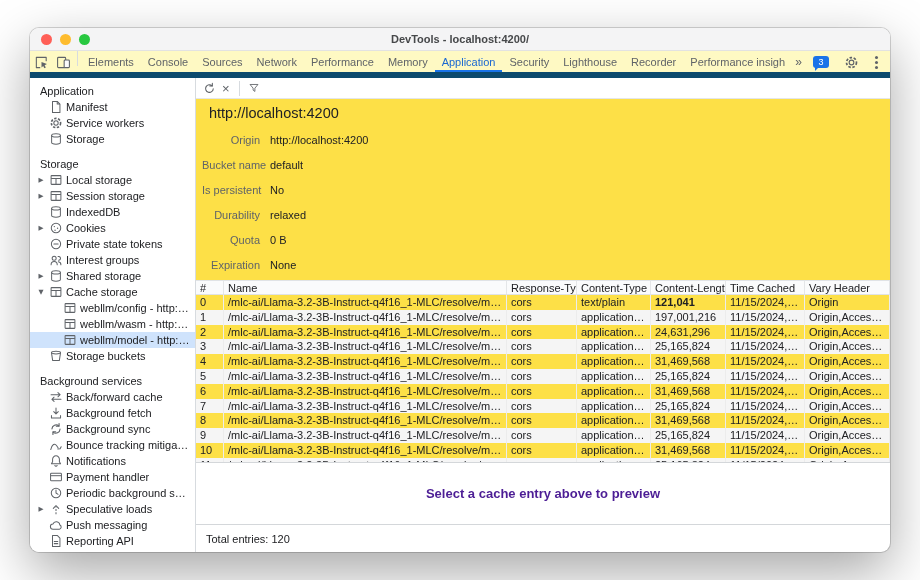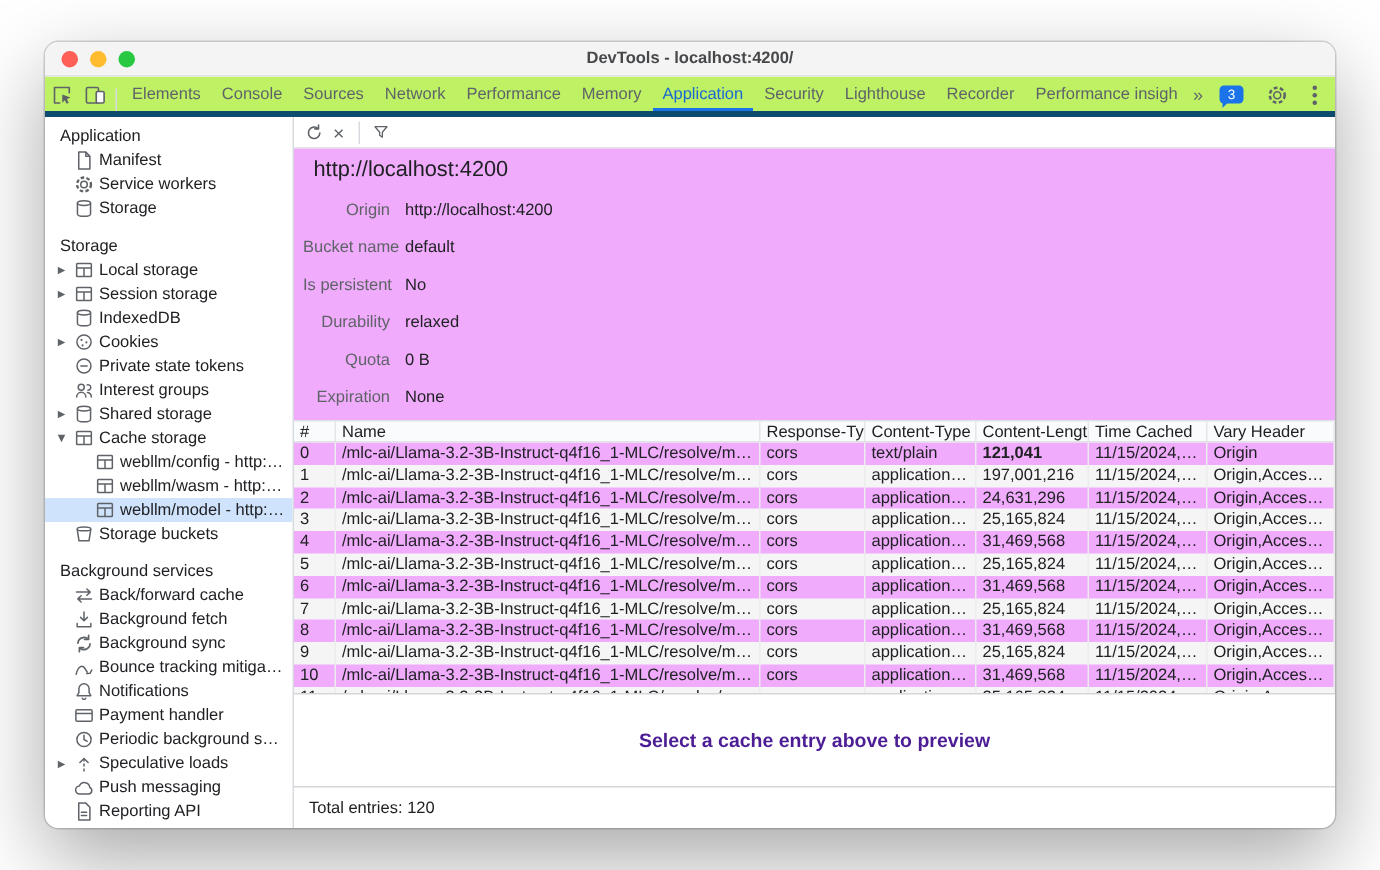--- a/index.html
+++ b/index.html
@@ -7,21 +7,21 @@
   body{background:#fff;font-family:"Liberation Sans",sans-serif;position:relative;overflow:hidden}
   #window{position:absolute;left:30px;top:28px;width:860px;height:524px;border-radius:9px;overflow:hidden;background:#fff;
           box-shadow:0 20px 55px rgba(0,0,0,.35),0 0 0 1px rgba(0,0,0,.16);display:flex;flex-direction:column}
   
   #titlebar{height:23px;flex:none;background:#f4f4f5;border-bottom:1px solid #e2e2e2;position:relative;display:flex;align-items:center;justify-content:center}
   .lights{position:absolute;left:11px;top:6px;display:flex;gap:8px}
   .light{width:11px;height:11px;border-radius:50%;display:block}
   .light.r{background:#ff5f57}.light.y{background:#febc2e}.light.g{background:#28c840}
   #win-title{font-size:11px;font-weight:bold;color:#46484a}
   
-  #tabbar{height:27px;flex:none;display:flex;align-items:flex-end;background:#bef264;border-bottom:4px solid #0c4a6e;color:#5f6368}
+  #tabbar{height:27px;flex:none;display:flex;align-items:flex-start;background:#fef9c3;border-bottom:6px solid #0c4a6e;color:#5f6368}
   .tb-icon{width:22px;height:22px;display:flex;align-items:center;justify-content:center;color:#5f6368;flex:none}
   .tb-icon svg{display:block}
   .tb-sep{width:1px;height:15px;background:#d7dbdf;margin:0 3px;flex:none}
   #tabs{display:flex;height:100%;overflow:hidden}
   .tab{display:flex;align-items:center;gap:4px;padding:0 7px;font-size:11px;white-space:nowrap;color:#5f6368}
   .tab.active{color:#1967d2;box-shadow:inset 0 -2px 0 #1a73e8}
   #tb-right{margin-left:auto;display:flex;align-items:center;gap:11px;padding:0 10px;flex:none}
   .chev{font-size:12px;color:#5f6368}
   .bubble{position:relative;width:16px;height:12px;background:#1a73e8;border-radius:3px;color:#fff;font-size:9px;line-height:12px;text-align:center}
   .bubble::after{content:"";position:absolute;left:2px;bottom:-3px;width:0;height:0;border-top:4px solid #1a73e8;border-right:4px solid transparent}
@@ -39,21 +39,21 @@
   .sb-icon{width:14px;height:14px;flex:none;margin:0 3px;color:#5f6368;display:flex}
   .sb-icon svg{display:block}
   .lbl{white-space:nowrap;overflow:hidden;text-overflow:ellipsis;padding-right:4px}
   
   #main{flex:1;display:flex;flex-direction:column;min-width:0}
   #filterbar{height:21px;flex:none;display:flex;align-items:center;gap:5px;padding:0 7px;border-bottom:1px solid #e4e6e8;color:#5f6368}
   .fb-icon{display:flex;color:#5f6368}
   .fb-x{font-size:13px;line-height:1;color:#5f6368;padding:0 1px}
   #filter-input{border:none;outline:none;font:11px "Liberation Sans",sans-serif;color:#202124;width:220px;background:transparent}
   #filter-input::placeholder{color:#868b90}
-  #content{height:363px;flex:none;overflow:hidden;background:#f0abfc}
+  #content{height:363px;flex:none;overflow:hidden;background:#fde047}
   #origin-title{margin:4px 0 0 13px;font-size:14.5px;line-height:20px;color:#202124}
   #kv{margin-top:4px}
   .kv-row{height:25px;display:flex;align-items:center;font-size:11px}
   .kv-label{width:58px;margin-left:6px;text-align:right;color:#5f6368;flex:none;white-space:nowrap}
   .kv-value{margin-left:10px;color:#202124;white-space:nowrap}
   #grid{margin-top:3px;font-size:11px}
   #thead{display:flex;height:15px;line-height:14px;background:#fafbfc;border-top:1px solid #e0e3e6;border-bottom:1px solid #e0e3e6;color:#202124}
   .th{padding:0 4px;border-right:1px solid #e4e6e8;white-space:nowrap;overflow:hidden;flex:none}
   .tr{display:flex;height:14.8px;line-height:14.8px}
   .tr.alt{background:#f5f5f5}

